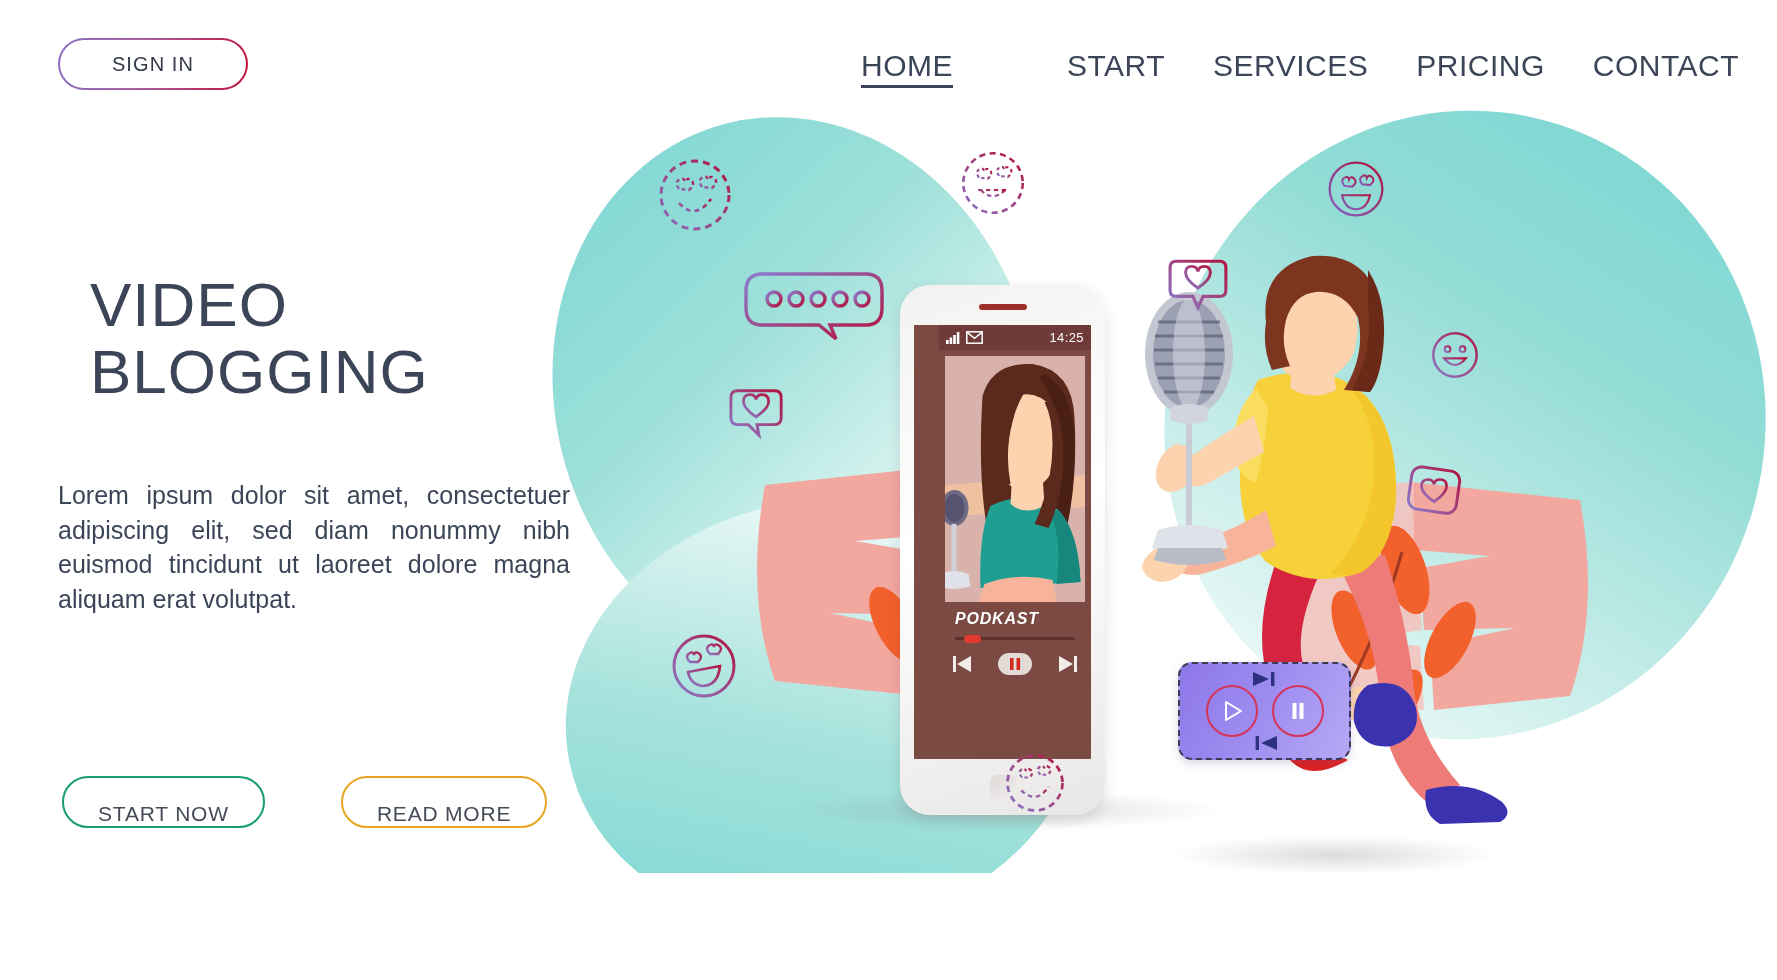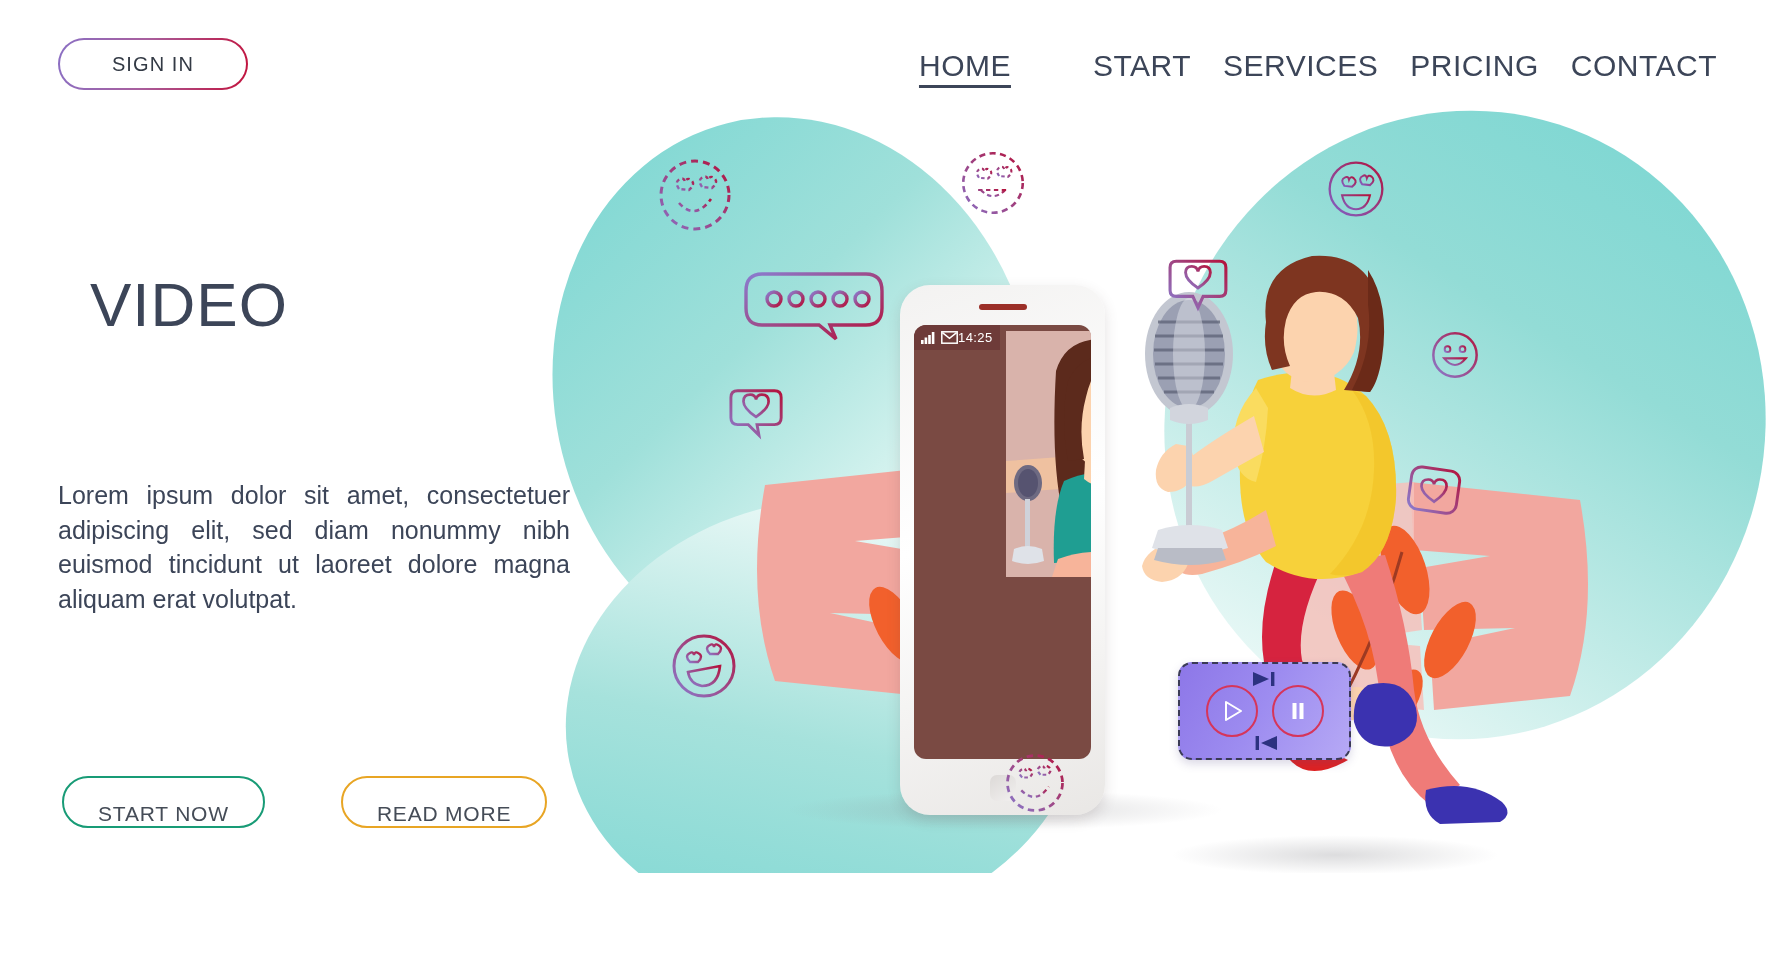--- a/index.html
+++ b/index.html
@@ -19,22 +19,22 @@
     border-radius:30px;
     background:
       linear-gradient(#fff,#fff) padding-box,
       linear-gradient(100deg,#8a6fc4 0%,#a85f9e 45%,#c2123c 100%) border-box;
     border:2.5px solid transparent;
     font-size:20px; letter-spacing:1.1px; color:#333a45;
     font-family:"Liberation Sans", sans-serif;
     cursor:pointer;
   }
   .nav{
-    position:absolute; right:44px; top:48px;
-    display:flex; align-items:flex-start; gap:0px;
+    position:absolute; right:22px; top:48px;
+    display:flex; align-items:flex-start; gap:16px;
     color:#3c4558;
   }
   .nav a{
     font-size:30px; letter-spacing:0.5px; color:#3c4558;
     text-decoration:none; padding:0 16px; line-height:1.2;
     font-family:"Liberation Sans", sans-serif; font-weight:500;
     white-space:nowrap;
   }
   .nav a.active{ text-decoration:underline; text-underline-offset:9px; text-decoration-thickness:2.5px; }
   .nav .gap{ width:50px; }
@@ -94,22 +94,22 @@
     width:205px; height:530px; border-radius:30px;
     background:linear-gradient(160deg,#f3f2f1 0%,#ffffff 45%,#e9e7e5 100%);
     box-shadow:0 5px 14px rgba(90,70,70,.16);
   }
   .phone-speaker{
     position:absolute; left:50%; top:19px; transform:translateX(-50%);
     width:48px; height:6px; border-radius:4px; background:#9b2f28;
   }
   .phone-screen{
     position:absolute; left:14px; top:40px; right:14px; bottom:56px;
-    background:#7a4a43; border-radius:12px; overflow:hidden;
-    display:flex; flex-direction:row;
+    background:#7a4a43; border-radius:1px; overflow:hidden;
+    display:flex; flex-direction:column;padding-left:25px;
   }
   .statusbar{
     height:25px; background:#6e3b39; display:flex; align-items:center;
     justify-content:space-between; padding:0 7px; color:#fff; flex:none;
   }
   .sb-left{ display:flex; align-items:flex-end; gap:5px; }
   .sb-time{ font-size:13px; letter-spacing:.4px; font-family:"Liberation Sans",sans-serif; }
   .video-area{
     margin:6px 6px 0 6px; height:246px; position:relative; overflow:hidden;
     background:linear-gradient(150deg,#e4c0b6 0%,#d9b3ab 55%,#c9a096 100%);
@@ -184,20 +184,21 @@
     <a href="#" class="active">HOME</a>
     <span class="gap"></span>
     <a href="#">START</a>
     <a href="#">SERVICES</a>
     <a href="#">PRICING</a>
     <a href="#">CONTACT</a>
   </nav>
 
   <h1 class="hero-title">
     <span>VIDEO</span>
+    <span>BLOGGING</span>
   </h1>
 
   <p class="hero-body">Lorem ipsum dolor sit amet, consectetuer adipiscing elit, sed diam nonummy nibh euismod tincidunt ut laoreet dolore magna aliquam erat volutpat.</p>
 
   <div class="cta-row">
     <div class="cta start">
       <span>START NOW</span>
     </div>
     <div class="cta read">
       <span>READ MORE</span>

